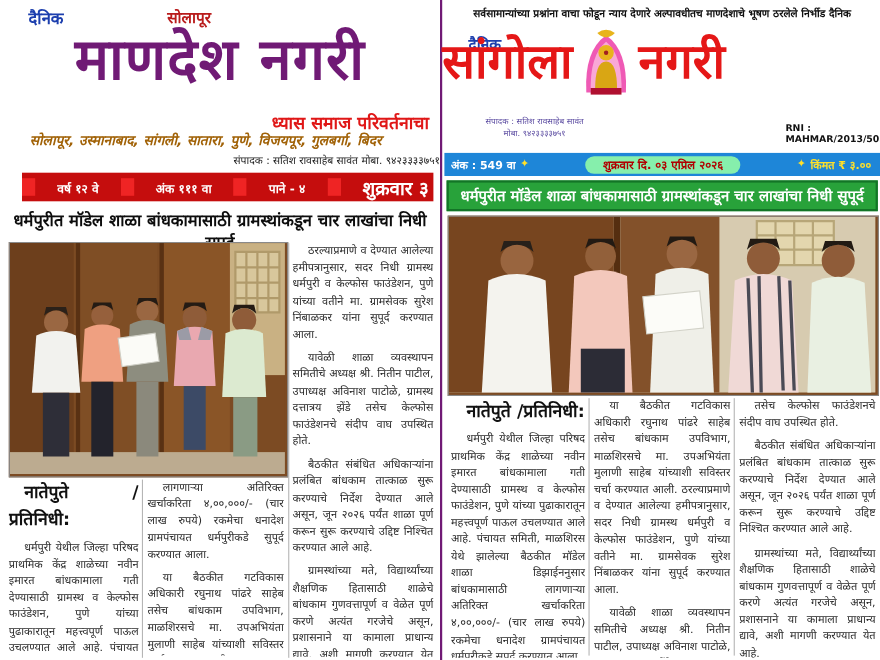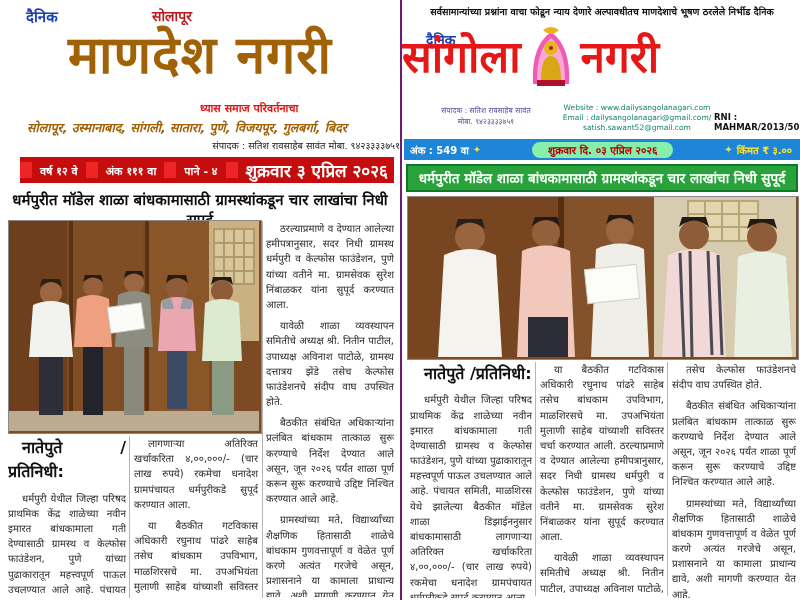--- a/index.html
+++ b/index.html
@@ -9,28 +9,28 @@
     overflow:hidden;
   }
   .abs{position:absolute;}
   
   .page{position:absolute;top:0;height:600px;background:#fff;}
   #page-left{left:0;width:400px;}
   #page-right{left:400px;width:400px;border-left:2px solid #701a75;box-sizing:border-box;}
 
   .l-daily{left:26px;top:6px;color:#1d3fae;font-weight:bold;font-size:15px;}
   .l-city{left:152px;top:6px;color:#b91c1c;font-weight:bold;font-size:14px;text-align:right;}
-  .l-title{left:0;top:18px;width:400px;text-align:center;color:#a16207;
+  .l-title{left:0;top:18px;width:400px;text-align:center;color:#701a75;
            font-weight:bold;font-size:52px;line-height:1.45;letter-spacing:1px;}
-  .l-tagline{left:200px;top:100px;width:190px;text-align:left;color:#e01717;font-weight:bold;font-size:11px;}
+  .l-tagline{left:200px;top:100px;width:190px;text-align:right;color:#e01717;font-weight:bold;font-size:16px;}
   .l-cities{left:0;top:119px;width:374px;text-align:center;color:#a16207;font-weight:bold;font-size:12.5px;font-style:italic;}
   .l-editor{left:0;top:139px;width:400px;text-align:right;color:#222;font-size:9.5px;}
   .l-redbar{left:20px;top:157px;width:374px;height:26px;background:#c50d0d;
             display:flex;align-items:center;color:#fff;font-weight:bold;font-size:11px;overflow:hidden;}
-  .l-redbar .seg{white-space:nowrap;padding:0 8px;}
+  .l-redbar .seg{white-space:nowrap;padding:0 20px;}
   .l-redbar .sep{width:12px;height:16px;background:#ef2424;flex:0 0 auto;}
   .l-redbar .date{flex:1;text-align:center;font-size:17px;}
   .l-headline{left:0;top:189px;width:400px;text-align:center;color:#0d0d0d;
               font-weight:bold;font-size:15px;}
   .l-photo{left:8px;top:220px;width:252px;height:212px;border:1px solid #8a8a8a;background:#7c4b23;}
   .col{color:#2a2a2a;font-size:10px;line-height:1.52;text-align:justify;overflow:hidden;}
   .col p{margin:0 0 6px 0;text-indent:14px;}
   .byline{font-weight:bold;text-indent:14px;margin:0 0 2px 0;font-size:16px;color:#111;}
   .l-col1{left:8px;top:436px;width:118px;height:160px;}
   .l-col2{left:134px;top:436px;width:124px;height:160px;}
@@ -164,25 +164,20 @@
       <rect x="8" y="54" width="28" height="6" fill="#b01030"></rect>
       <circle cx="22" cy="22" r="2" fill="#a02020"></circle>
     </svg>
     <span class="r-title">नगरी</span>
   </div>
 
   <div class="abs r-editor">
     <div>संपादक : सतिश रावसाहेब सावंत</div>
     <div>मोबा. ९४२३३३३७५१</div>
   </div>
-  <div class="abs r-web">
-    <div>Website : www.dailysangolanagari.com</div>
-    <div>Email : dailysangolanagari@gmail.com/</div>
-    <div>satish.sawant52@gmail.com</div>
-  </div>
   <div class="abs r-rni">RNI : MAHMAR/2013/50598</div>
 
   <div class="abs r-bluebar">
     <span class="issue">अंक : 549 वा</span>
     <span class="star">✦</span>
     <span class="mid">
       <span class="r-pill">शुक्रवार दि. ०३ एप्रिल २०२६</span>
     </span>
     <span class="star">✦</span>
     <span class="price">किंमत ₹ ३.००</span>

